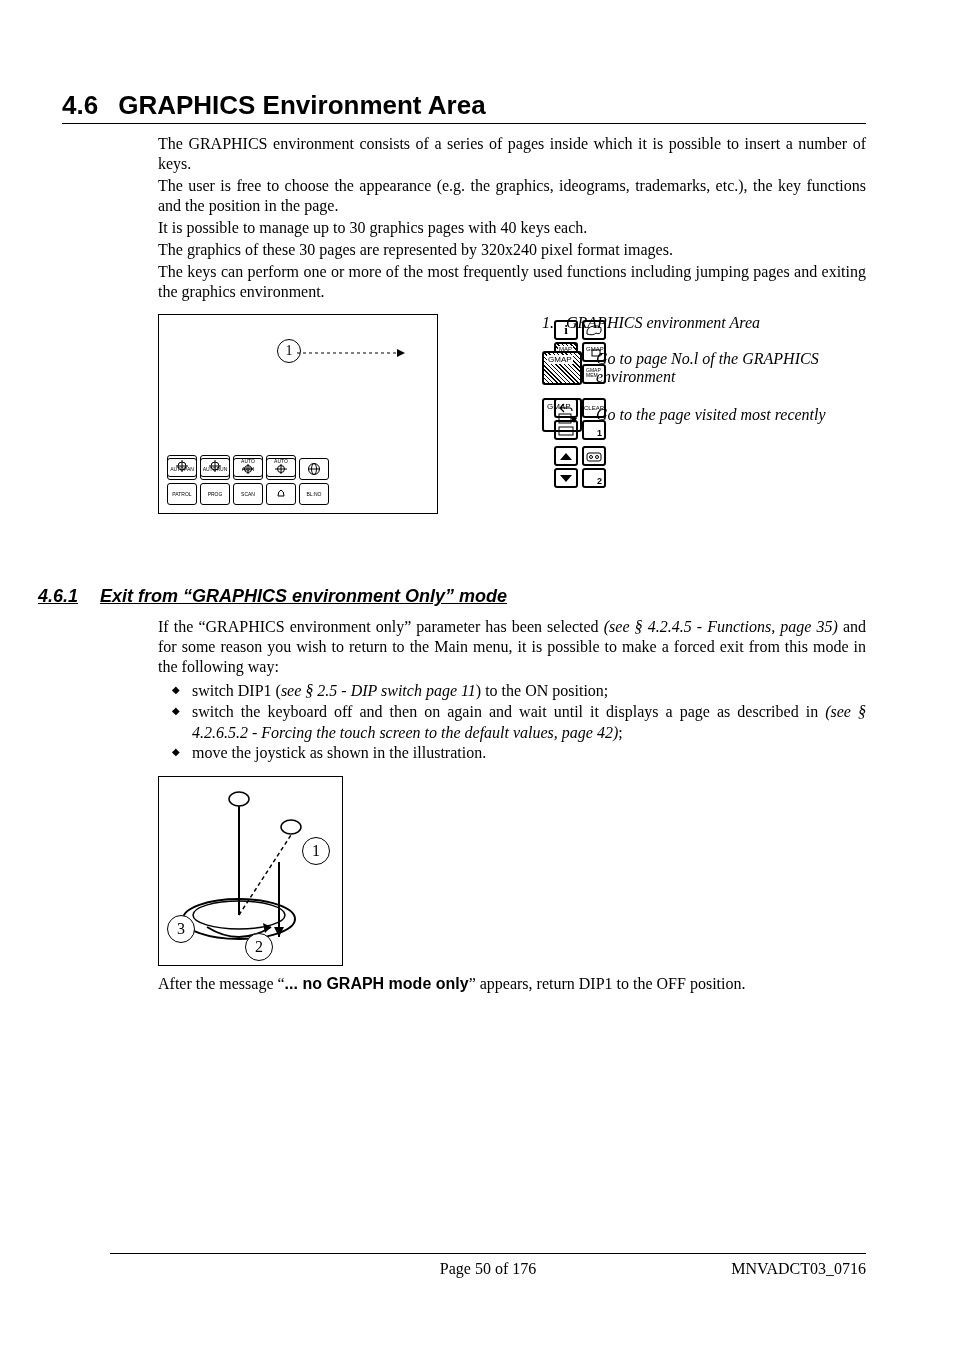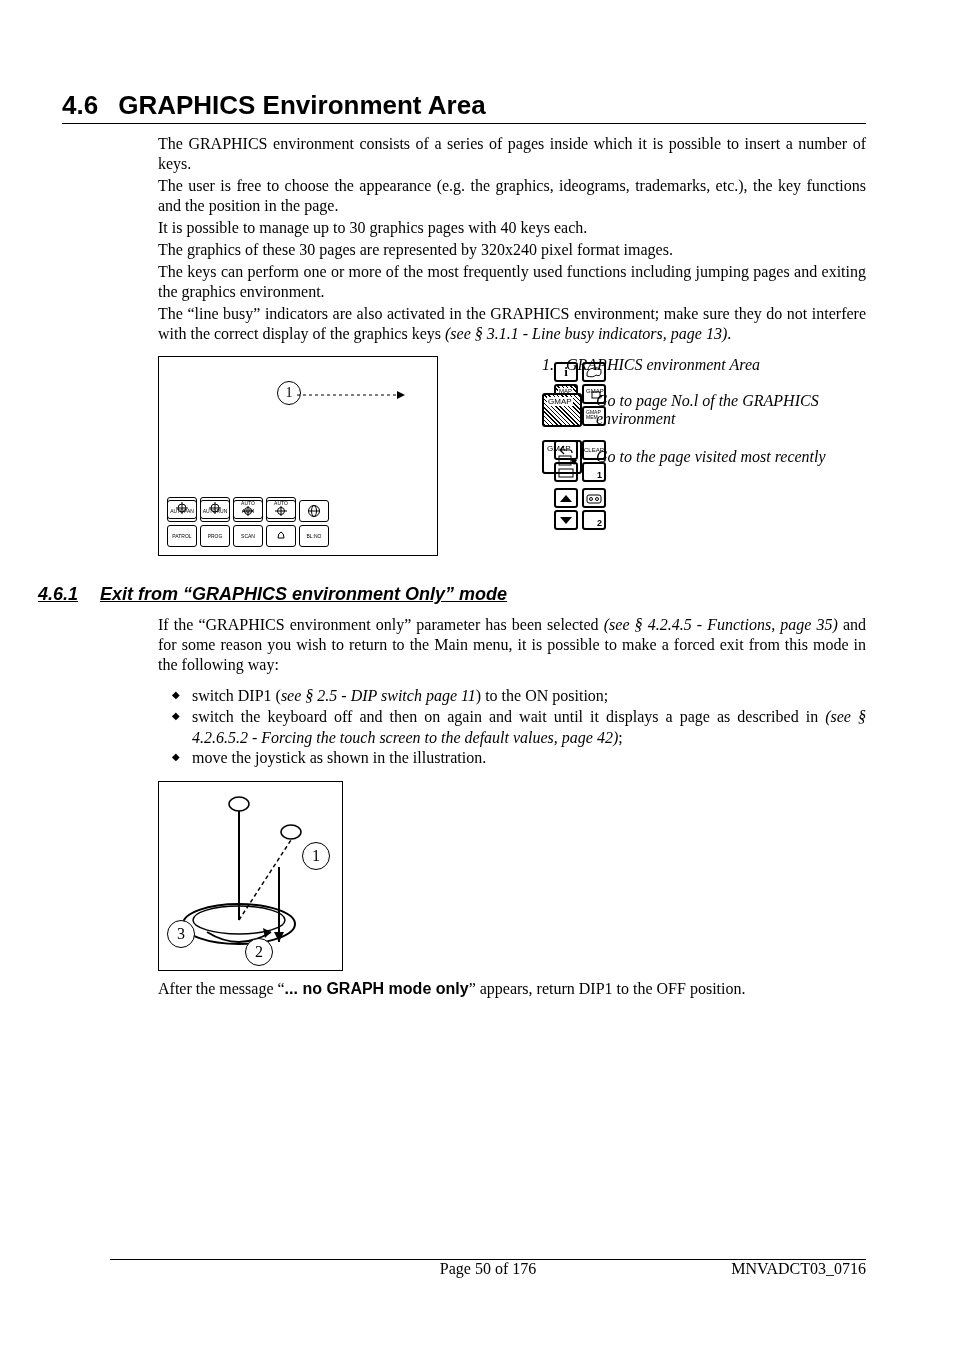--- a/index.html
+++ b/index.html
@@ -6,28 +6,28 @@
   html, body { margin: 0; padding: 0; width: 954px; height: 1350px; font-family: "Times New Roman", Times, serif; background: #fff; color: #000; }
   .page { position: relative; width: 954px; height: 1350px; padding: 90px 88px 60px 110px; box-sizing: border-box; }
   .content-col { margin-left: 48px; }
 
   .h1-row { border-bottom: 1.5px solid #000; padding-bottom: 2px; margin-bottom: 10px; margin-left: -48px; }
   .h1-num { font-family: Arial, Helvetica, sans-serif; font-weight: bold; font-size: 26px; display: inline-block; text-align: right; }
   .h1-title { font-family: Arial, Helvetica, sans-serif; font-weight: bold; font-size: 26px; display: inline-block; margin-left: 16px; }
 
   .h2-row { margin-top: 28px; margin-bottom: 10px; margin-left: -72px; }
   .h2-num { font-family: Arial, Helvetica, sans-serif; font-weight: bold; font-size: 18px; font-style: italic; text-decoration: underline; display: inline-block; }
-  .h2-title { font-family: Arial, Helvetica, sans-serif; font-weight: bold; font-size: 18px; font-style: italic; text-decoration: underline; display: inline-block; margin-left: 18px; }
+  .h2-title { font-family: Arial, Helvetica, sans-serif; font-weight: bold; font-size: 18px; font-style: italic; text-decoration: underline; display: inline-block; margin-left: 18px; margin-top: 44px; }
 
   p.body { font-size: 16px; line-height: 1.25; margin: 0 0 2px 0; text-align: justify; }
   p.body.just-wide { text-align: justify; }
   em, .it { font-style: italic; }
   .bold-sans { font-family: Liberation Sans, sans-serif; font-weight: bold; }
 
-  ul.bullets { margin: 11px 0 6px 0; padding-left: 20px; list-style: none; }
+  ul.bullets { margin: 4px 0 6px 0; padding-left: 20px; list-style: none; }
   ul.bullets li { position: relative; padding-left: 14px; text-align: justify; font-size: 16px; line-height: 1.3; }
   ul.bullets li::before { content: "◆"; position: absolute; left: -6px; top: 2px; font-size: 10px; }
 
   
   .figure-row { display: flex; align-items: flex-start; margin-top: 12px; gap: 20px; }
   .figure-box { width: 280px; height: 200px; border: 1.5px solid #000; position: relative; box-sizing: border-box; background: #fff; }
   .side-panel { position: absolute; right: -84px; top: 6px; width: 80px; }
   .mini-icon { width: 28px; height: 24px; border: 2px solid #000; border-radius: 3px; box-sizing: border-box; display: inline-block; vertical-align: top; position: relative; }
   .mini-icon.small { width: 24px; height: 20px; }
   .mini-label { font-family: Arial, Helvetica, sans-serif; font-size: 6px; position: absolute; top: 2px; left: 2px; }
@@ -42,42 +42,39 @@
   .callouts { flex: 1; font-family: "Times New Roman", serif; }
   .callout-row { display: flex; align-items: center; gap: 14px; margin-bottom: 12px; }
   .callout-icon { width: 40px; height: 34px; border: 2px solid #000; border-radius: 3px; box-sizing: border-box; position: relative; flex: 0 0 auto; }
   .callout-text { font-style: italic; font-size: 16px; }
   .callout-first { font-style: italic; font-size: 16px; margin-bottom: 18px; }
 
   
   .joystick-box { width: 185px; height: 190px; border: 1.5px solid #000; margin: 12px 0 8px 0; position: relative; box-sizing: border-box; }
 
   
-  .footer { position: absolute; left: 110px; right: 88px; bottom: 72px; border-top: 1px solid #000; display: flex; justify-content: space-between; font-size: 16px; }
+  .footer { position: absolute; left: 110px; right: 88px; bottom: 72px; border-top: 1px solid #000; padding-top: 6px; display: flex; justify-content: space-between; font-size: 16px; }
   .footer .center { position: absolute; left: 50%; transform: translateX(-50%); }
 </style>
 </head>
 <body>
 
 <div class="page">
 
   <div class="h1-row">
     <span class="h1-num">4.6</span>
     <span class="h1-title">GRAPHICS Environment Area</span>
   </div>
 
   <div class="content-col">
     <p class="body">The GRAPHICS environment consists of a series of pages inside which it is possible to insert a number of keys.</p>
     <p class="body">The user is free to choose the appearance (e.g. the graphics, ideograms, trademarks, etc.), the key functions and the position in the page.</p>
     <p class="body">It is possible to manage up to 30 graphics pages with 40 keys each.</p>
     <p class="body">The graphics of these 30 pages are represented by 320x240 pixel format images.</p>
     <p class="body">The keys can perform one or more of the most frequently used functions including jumping pages and exiting the graphics environment.</p>
-    <p class="body">
-      <span>The “line busy” indicators are also activated in the GRAPHICS environment; make sure they do not interfere with the correct display of the graphics keys  </span><em>(see § 3.1.1 - Line busy indicators, page 13)</em><span>.</span>
-    </p>
 
     <div class="figure-row">
       <div style="position:relative; width:364px; height:200px;">
         <div class="figure-box">
 
           <div class="circle-num" style="position:absolute; left:118px; top:24px;">
             <span>1</span>
           </div>
 
           <svg style="position:absolute; left:138px; top:34px;" width="108" height="8">

